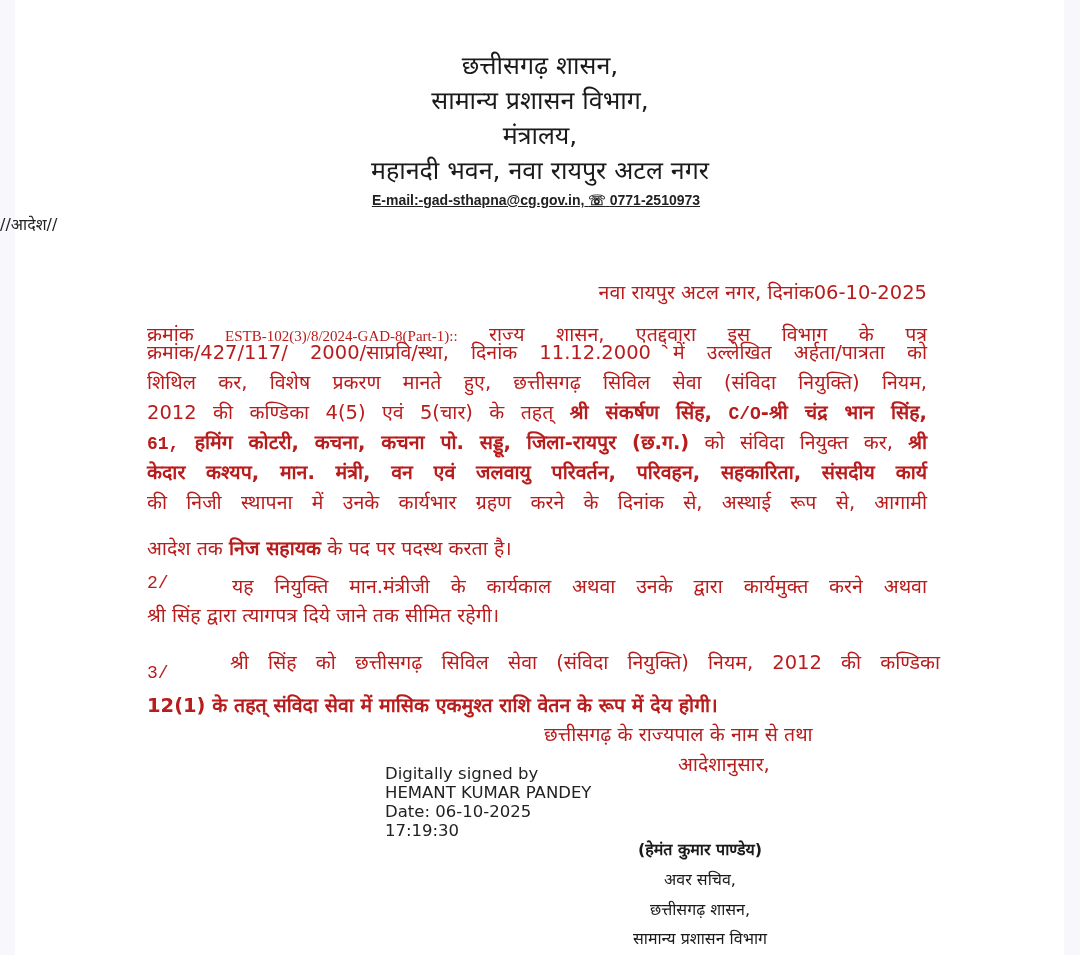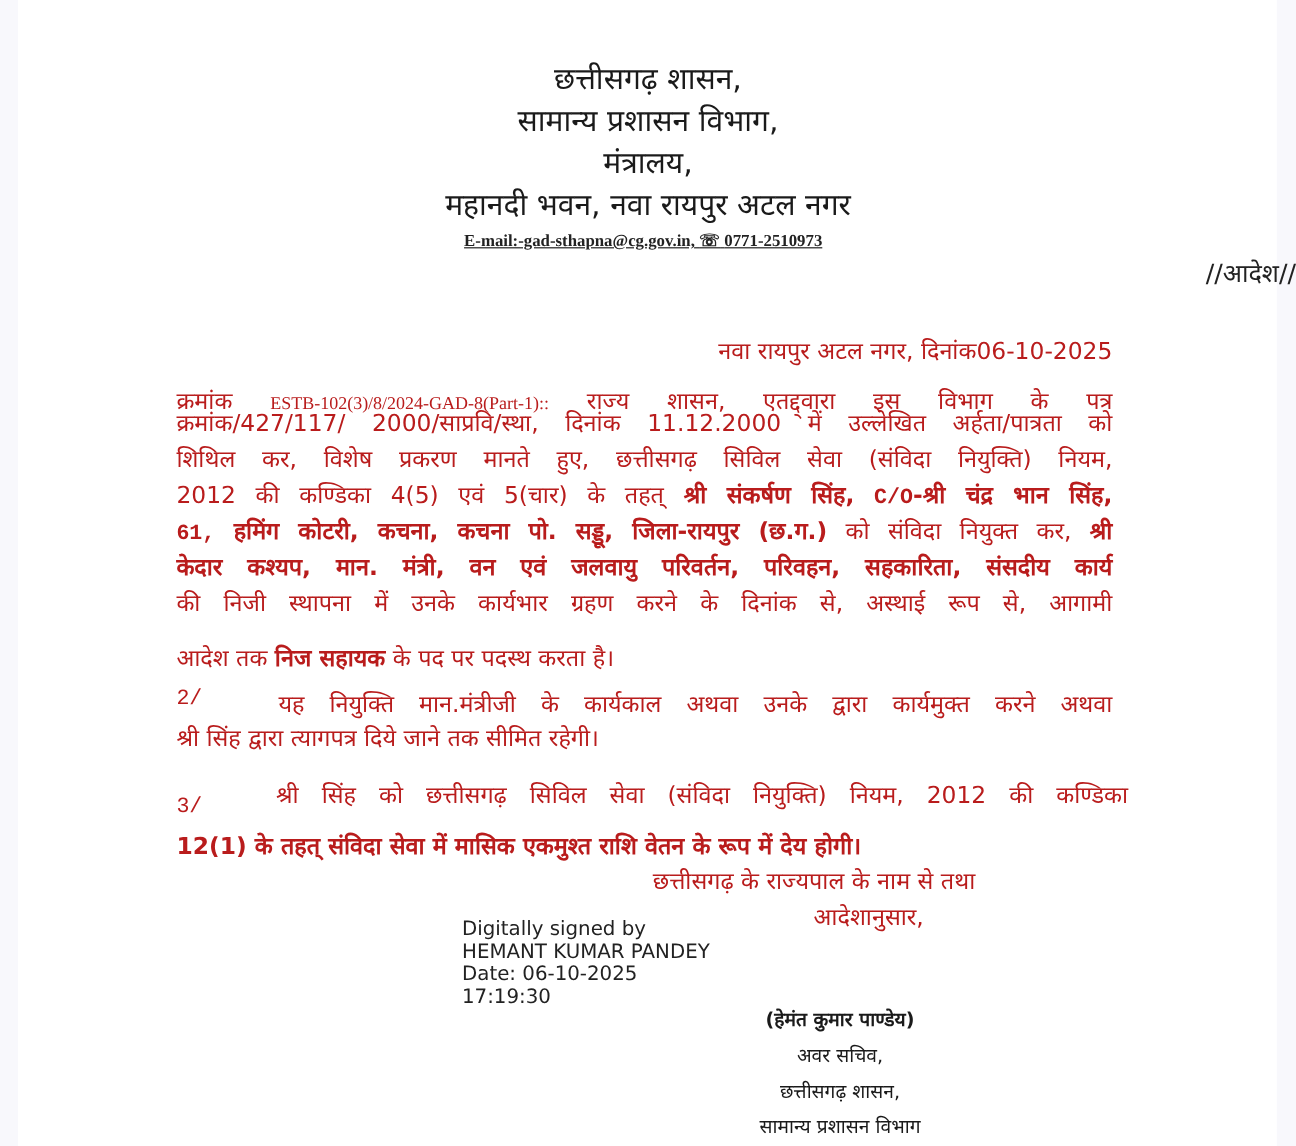--- a/index.html
+++ b/index.html
@@ -7,24 +7,24 @@
     width:1080px; height:955px; overflow:hidden; position:relative;
     background:#f8f8fc;
     font-family:"DejaVu Sans", sans-serif; color:#111;
   }
   .page {
     position:absolute; left:15px; top:0; width:1049px; height:955px; background:#ffffff;
   }
   .abs { position:absolute; white-space:nowrap; }
   .hdr { font-family:"DejaVu Sans", sans-serif; font-size:25px; color:#1a1a1a; left:0; width:1080px; text-align:center; }
   .contact {
-    font-family:Liberation Serif, serif; font-weight:bold; font-size:14px; color:#222;
+    font-family:Liberation Sans, sans-serif; font-weight:bold; font-size:14px; color:#222;
     text-decoration:underline; left:0; width:1072px; text-align:center;
   }
-  .order { font-family:"DejaVu Sans", sans-serif; font-size:21px; left:0; width:1080px; text-align:right; color:#222; }
+  .order { font-family:"DejaVu Sans", sans-serif; font-size:16px; left:0; width:1080px; text-align:left; color:#222; }
   .body-text { font-family:"DejaVu Sans", sans-serif; font-size:19.5px; color:#b91c1c; }
   .just { left:147px; width:780px; text-align:justify; text-align-last:justify; white-space:nowrap; }
   .ref { font-family:"Liberation Serif", serif; font-size:15px; }
   .latin { font-family:Liberation Mono, monospace; font-size:18px; }
   b { font-weight:bold; }
   .sig { font-family:"DejaVu Sans", sans-serif; font-size:16.5px; color:#222; line-height:19px; }
   .sign-block { font-family:"DejaVu Sans", sans-serif; font-size:16px; text-align:center; color:#1a1a1a; }
 </style>
 </head>
 <body>

